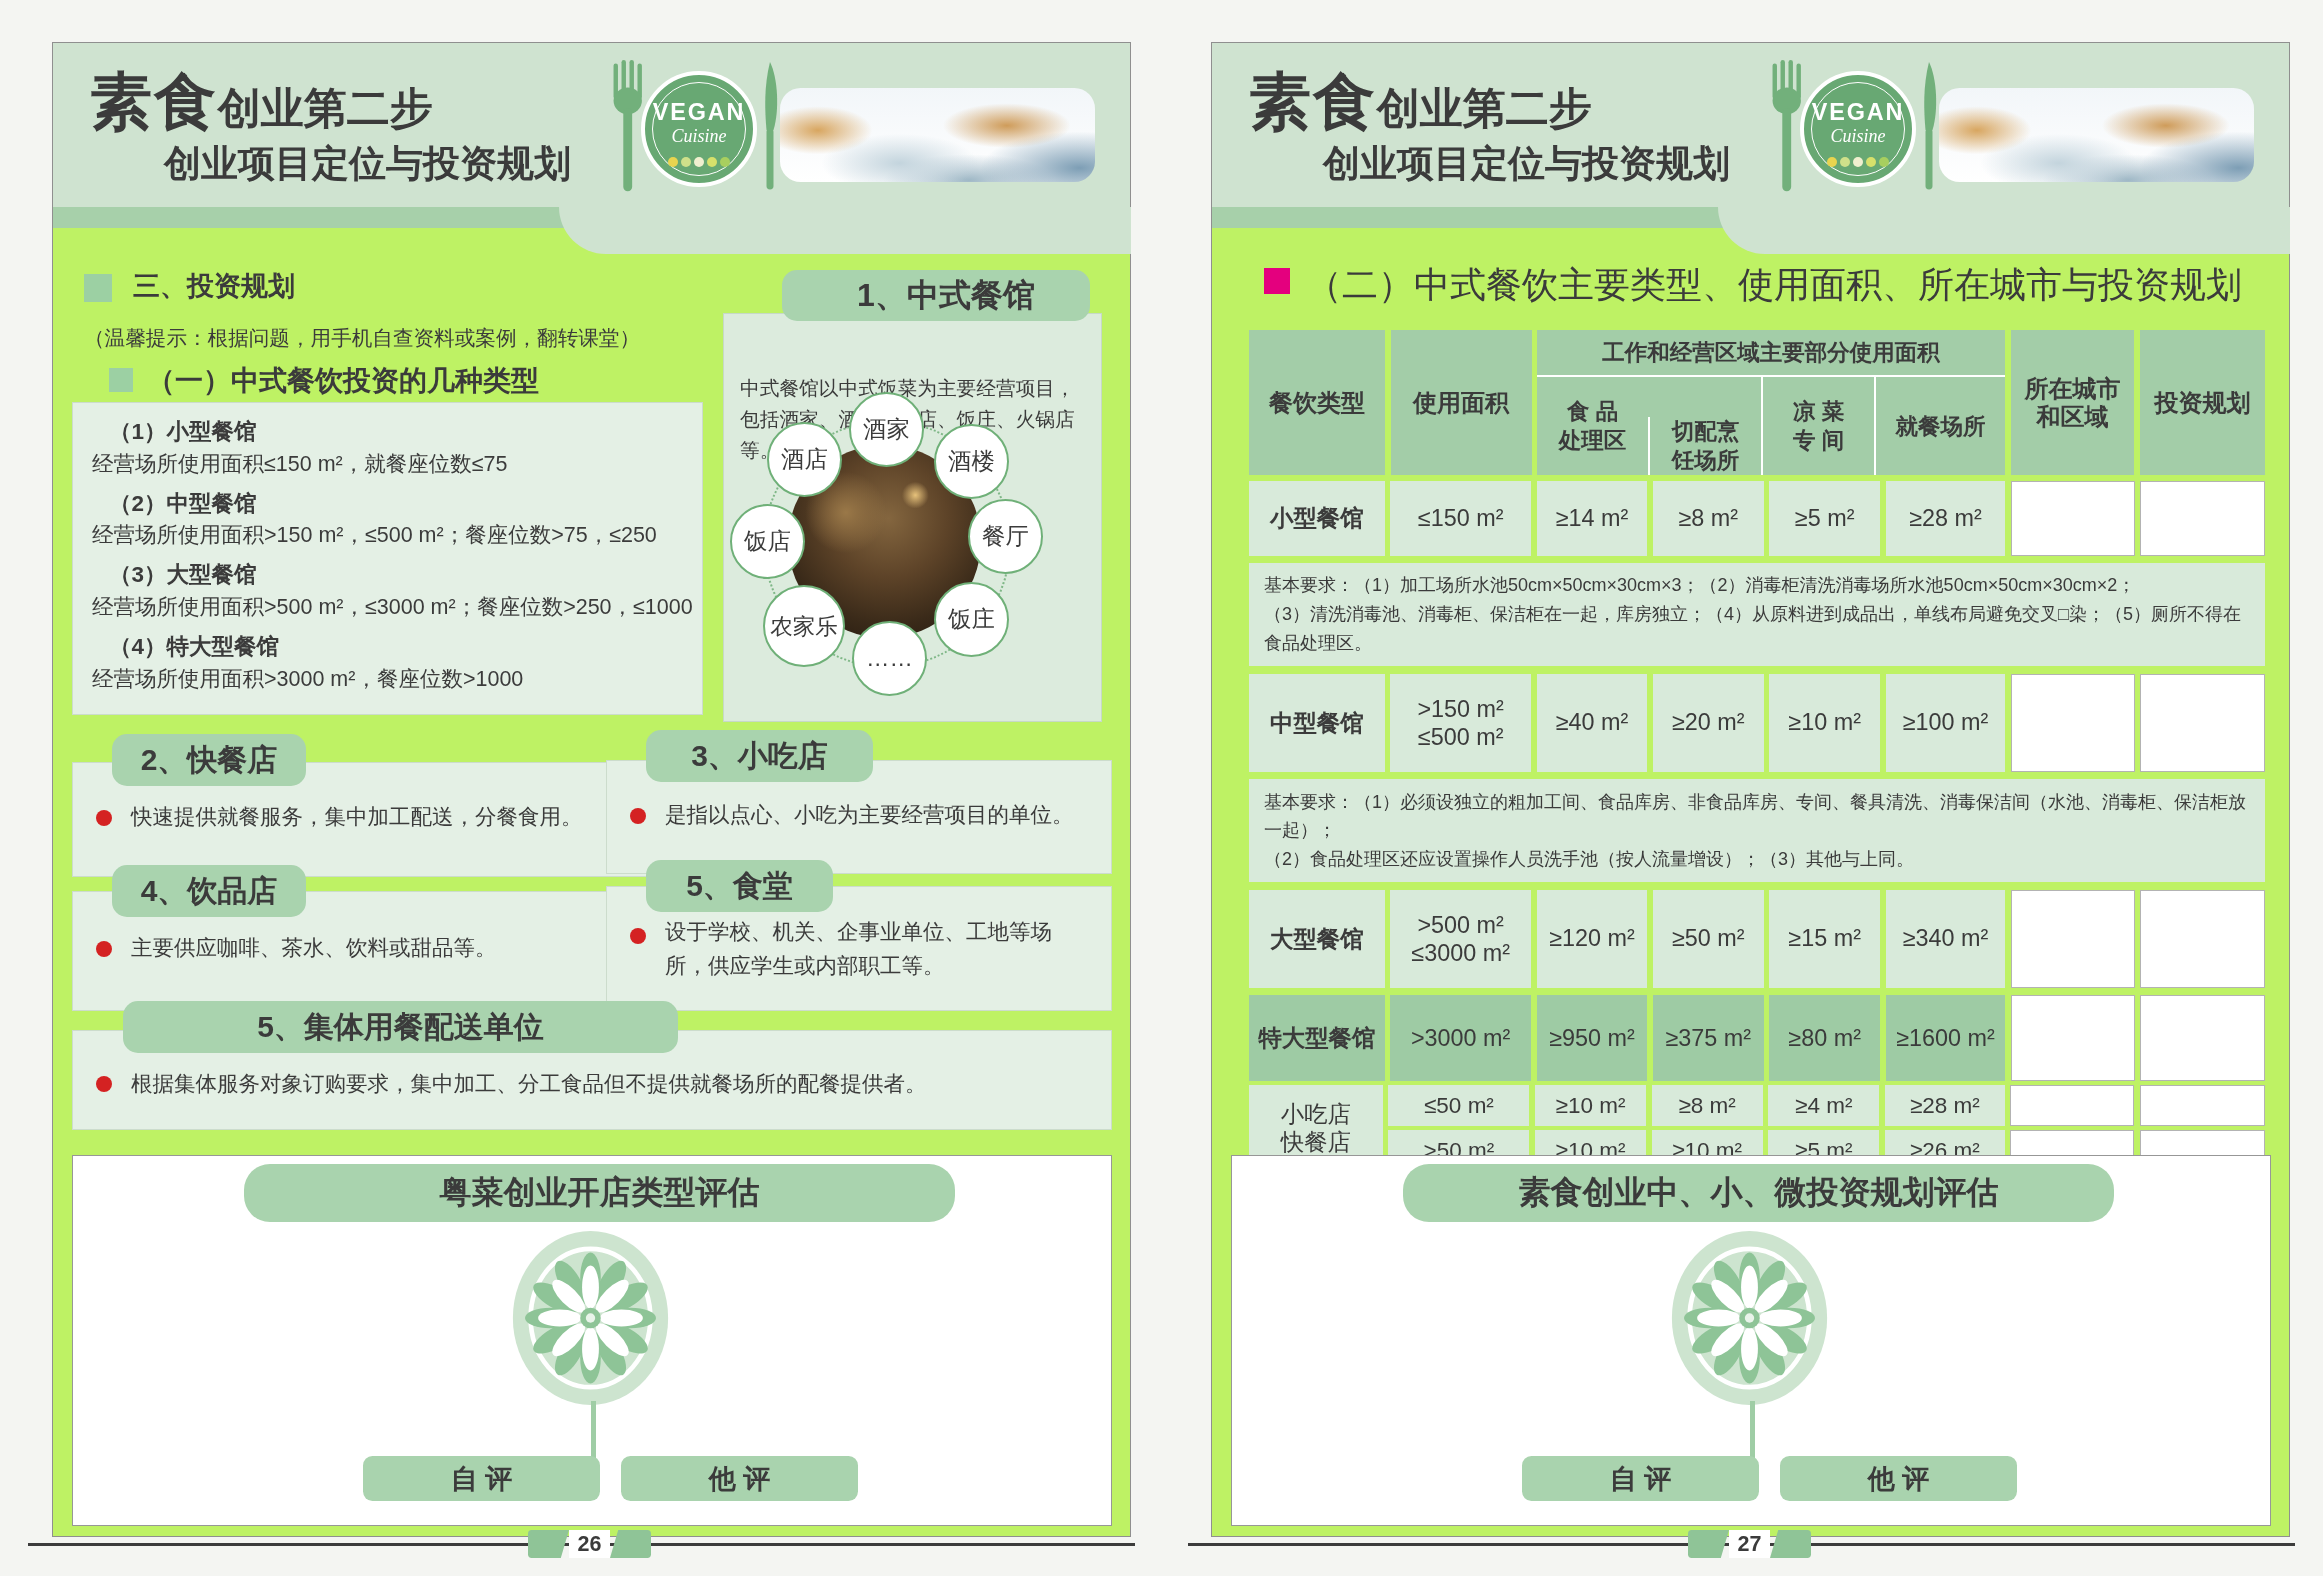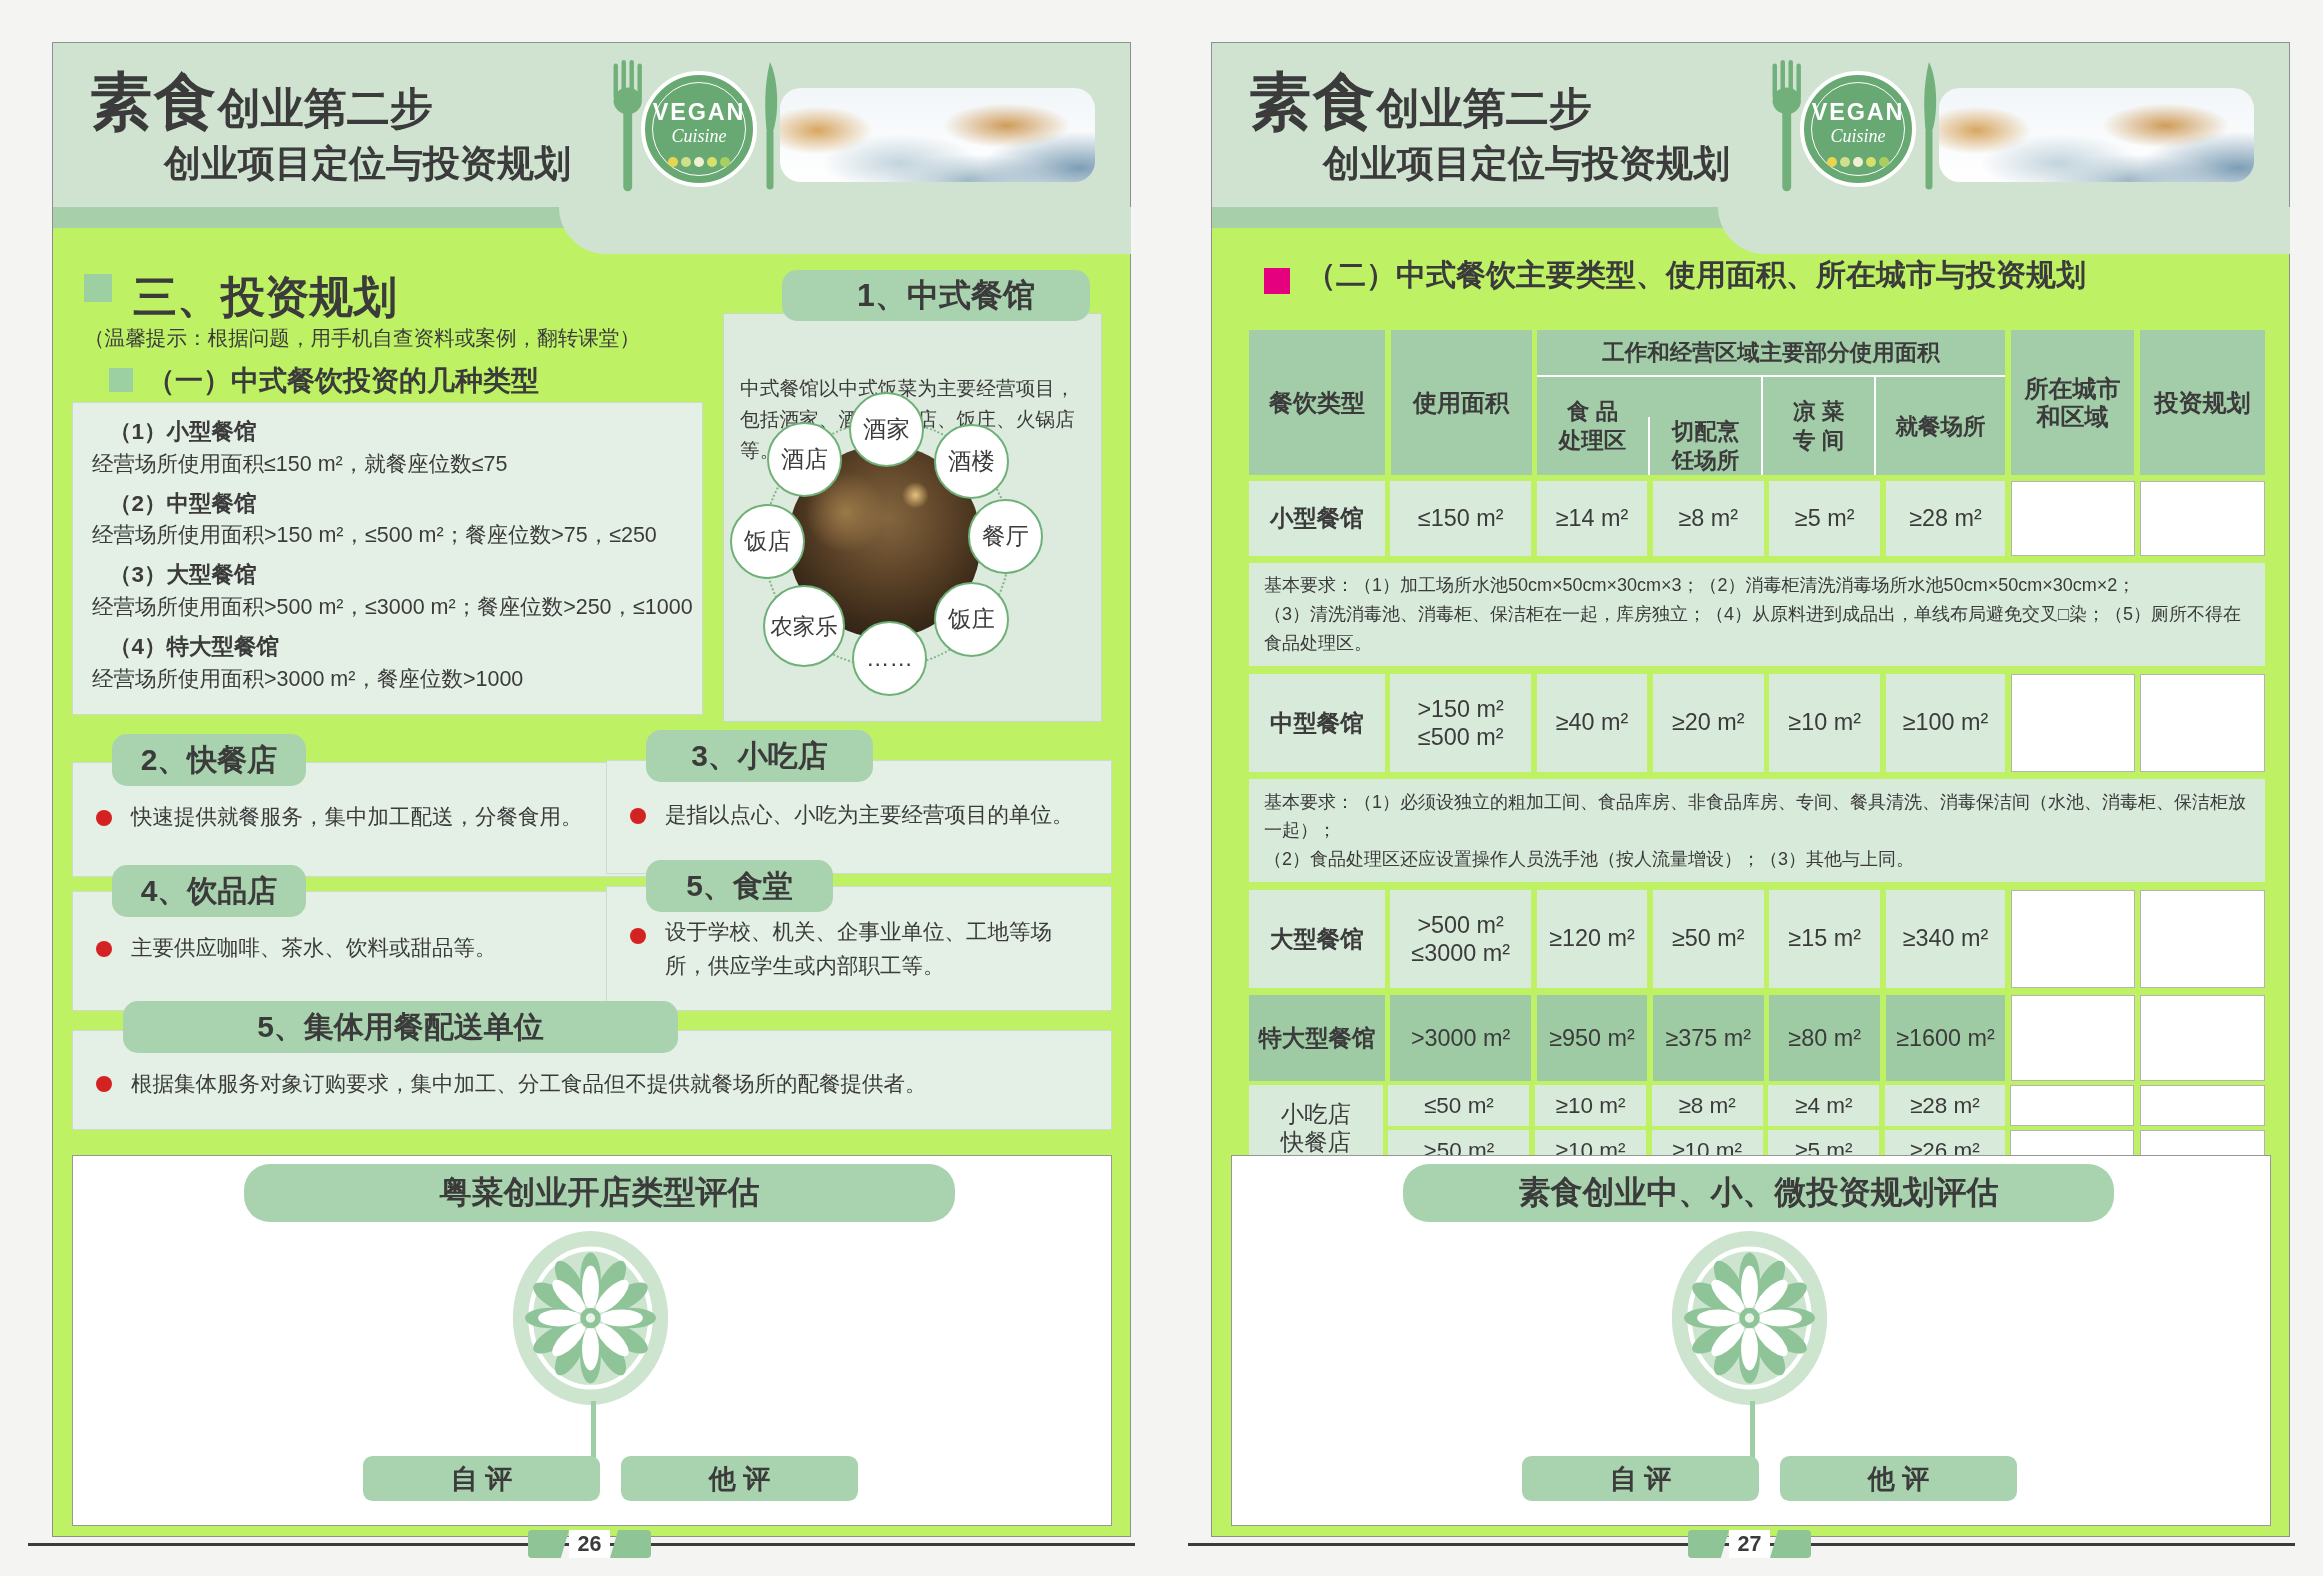--- a/index.html
+++ b/index.html
@@ -127,21 +127,21 @@
       <svg class="knife" viewBox="0 0 26 150">
         <path class="icon-fill" d="M13,0 C22,18 24,55 17,78 L9,78 C7,55 6,28 13,0 Z"></path>
         <rect class="icon-fill" x="9" y="76" width="8" height="70" rx="4"></rect>
       </svg>
       <div class="landscape"></div>
     </div>
     <div class="strip"></div>
     <div class="step"></div>
 
     <div class="sq" style="left:31px;top:231px;width:28px;height:28px;"></div>
-    <div style="position:absolute;left:80px;top:225px;font-size:44px;font-weight:bold;">三、投资规划</div>
+    <div style="position:absolute;left:80px;top:225px;font-size:27px;font-weight:bold;">三、投资规划</div>
     <div style="position:absolute;left:31px;top:281px;font-size:20.6px;">（温馨提示：根据问题，用手机自查资料或案例，翻转课堂）</div>
 
     <div class="sq" style="left:56px;top:325px;width:24px;height:24px;"></div>
     <div style="position:absolute;left:94px;top:319px;font-size:28px;font-weight:bold;">（一）中式餐饮投资的几种类型</div>
 
     <div class="gbox" style="left:19px;top:359px;width:631px;height:313px;padding:15px 0 0 0;">
       <div style="margin:0 0 12px 0;">
         <div style="margin-left:36px;font-size:22.5px;font-weight:bold;line-height:28px;">（1）小型餐馆</div>
         <div style="margin-left:19px;font-size:21.5px;line-height:28px;margin-top:3.7px;">经营场所使用面积≤150 m²，就餐座位数≤75</div>
       </div>
@@ -272,21 +272,21 @@
       <svg class="knife" viewBox="0 0 26 150">
         <path class="icon-fill" d="M13,0 C22,18 24,55 17,78 L9,78 C7,55 6,28 13,0 Z"></path>
         <rect class="icon-fill" x="9" y="76" width="8" height="70" rx="4"></rect>
       </svg>
       <div class="landscape"></div>
     </div>
     <div class="strip"></div>
     <div class="step"></div>
 
     <div class="sq" style="left:52px;top:225px;width:26px;height:26px;background:#e4007e;"></div>
-    <div style="position:absolute;left:94px;top:212px;font-size:30px;font-weight:bold;">（二）中式餐饮主要类型、使用面积、所在城市与投资规划</div>
+    <div style="position:absolute;left:94px;top:218px;font-size:36px;font-weight:normal;">（二）中式餐饮主要类型、使用面积、所在城市与投资规划</div>
 
     <div class="tbl">
 
       <div class="trow" style="height:145px;">
         <div class="tc th w1">餐饮类型</div>
         <div class="tc th w2">使用面积</div>
         <div class="group">
           <div class="group-title">工作和经营区域主要部分使用面积</div>
           <div class="group-subs">
             <div class="gsub gs1">

